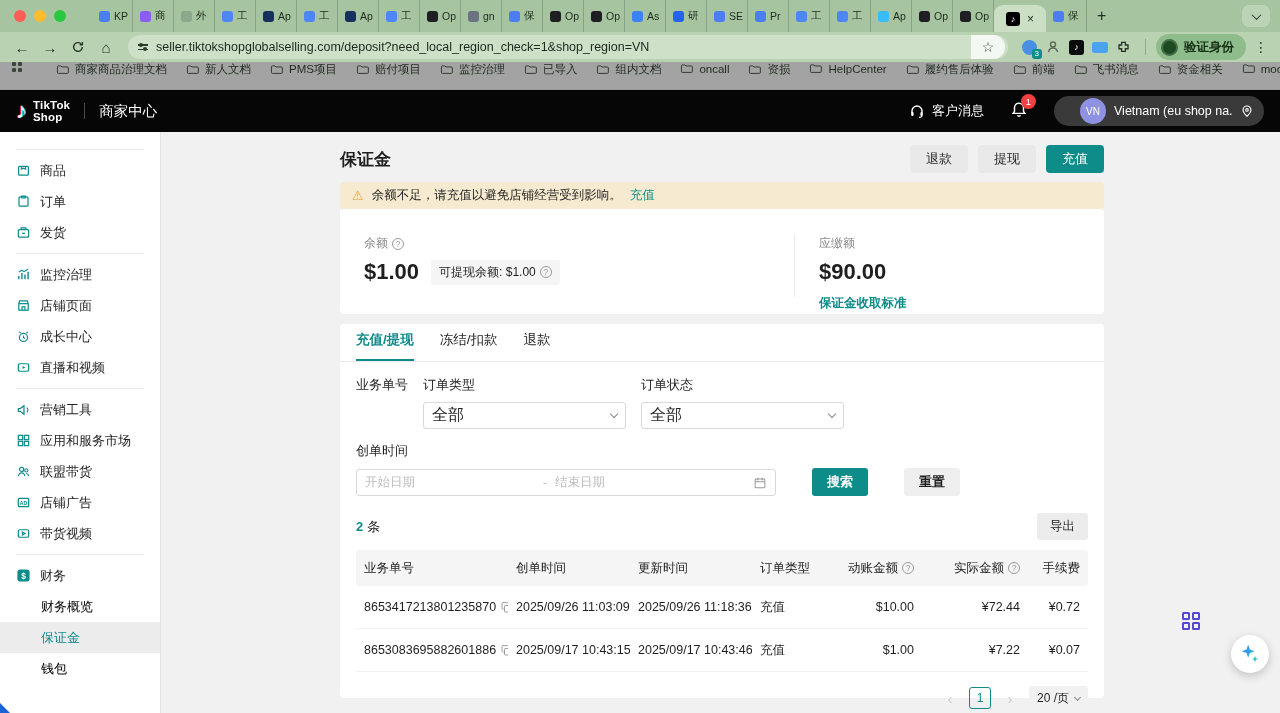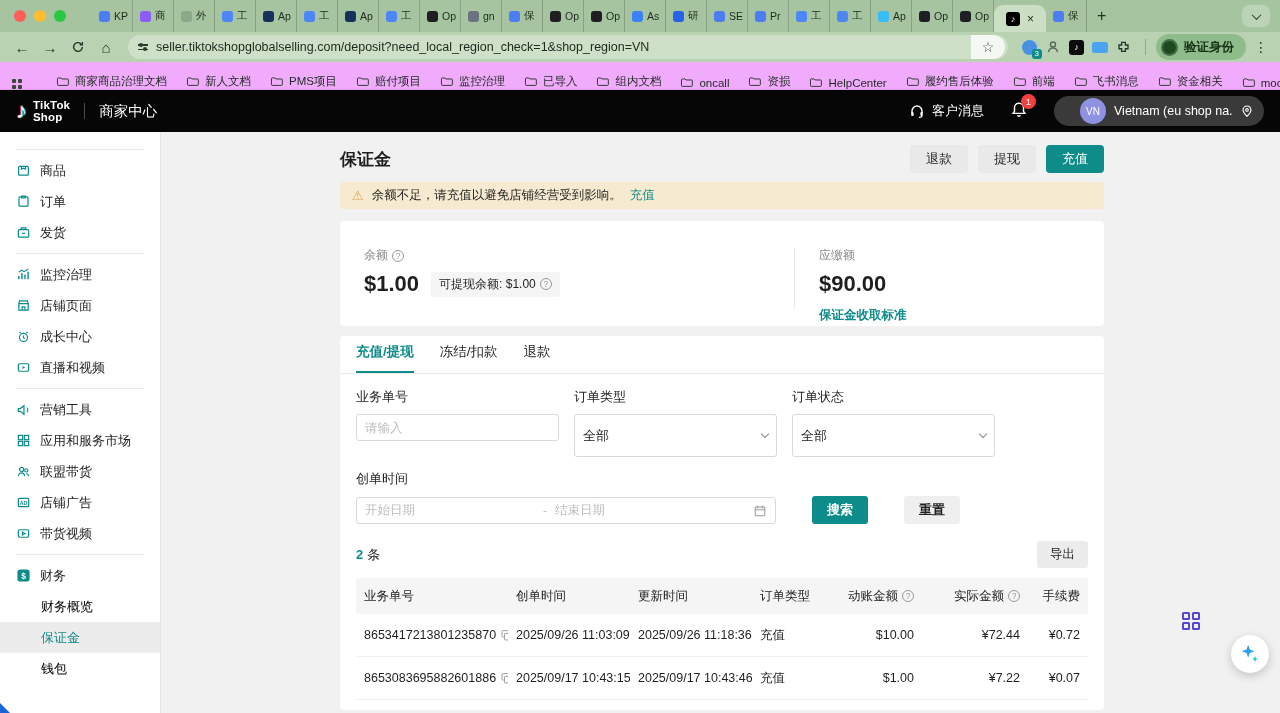--- a/index.html
+++ b/index.html
@@ -35,21 +35,21 @@
   .ext-globe { width:15px; height:15px; border-radius:50%; background:#4a90e2; position:relative; cursor:pointer; }
   .ext-badge { position:absolute; right:-5px; bottom:-4px; background:#0e8c8a; color:#fff; font-size:8px; padding:1px 3px; border-radius:3px; line-height:1; }
   .ext-tiktok { width:15px; height:15px; border-radius:3px; background:#0b0b0b; color:#fff; font-size:9px; display:flex; align-items:center; justify-content:center; cursor:pointer; }
   .ext-rect { width:16px; height:11px; border-radius:2.5px; background:#4aa3f0; cursor:pointer; }
   .tb-div { width:1px; height:16px; background:rgba(0,0,0,.2); margin:0 6px; }
   .profile-chip { height:26px; background:#8fbc8b; border-radius:13px; display:flex; align-items:center; gap:6px; padding:0 12px 0 5px; cursor:pointer; }
   .profile-ic { width:17px; height:17px; border-radius:50%; background:#1d4b21; border:2px solid #476e48; }
   .profile-label { font-size:12.5px; color:#15301５; color:#153015; font-weight:bold; }
   .kebab { font-size:14px; color:#273427; padding:0 4px; cursor:pointer; }
 
-  .bookmarks { height:28px; background:#f0abfc; display:flex; align-items:flex-end; padding:0 12px; gap:19px; border-bottom:1px solid rgba(0,0,0,.08); }
+  .bookmarks { height:28px; background:#a3a3a3; display:flex; align-items:flex-start; padding:0 12px; gap:19px; border-bottom:1px solid rgba(0,0,0,.08); }
   .apps-ic { display:grid; grid-template-columns:4px 4px; grid-gap:2px; cursor:pointer; }
   .apps-ic i { width:4px; height:4px; background:#3a463a; border-radius:1px; }
   .bm-div { width:1px; height:15px; background:#7fa07c; margin-right:-4px; }
   .bm { display:flex; align-items:center; gap:6px; cursor:pointer; white-space:nowrap; }
   .bm span { font-size:11.5px; color:#1e2a1e; }
 
   
   .app-header { height:42px; background:#060606; display:flex; align-items:center; padding:0 16px; }
   .logo { display:flex; align-items:center; gap:6px; }
   .logo-note { color:#fff; font-size:22px; text-shadow:1px 0 #25f4ee,-1px 0 #fe2c55; }
@@ -79,21 +79,21 @@
   .page-title { font-size:17px; font-weight:bold; }
   .title-btns { margin-left:auto; display:flex; gap:10px; }
   .btn { height:28px; padding:0 16px; border-radius:4px; background:#e9e9e9; font-size:13px; display:flex; align-items:center; cursor:pointer; }
   .btn.primary { background:#0e8c8a; color:#fff; }
 
   .alert { margin-top:9px; background:#f6ead0; border-radius:4px; height:27px; display:flex; align-items:center; padding:0 12px; gap:8px; font-size:12.5px; }
   .warn-ic { color:#e8a23d; font-size:13px; }
   .link { color:#0e8c8a; cursor:pointer; }
 
   .card { background:#fff; border-radius:4px; }
-  .balance-card { margin-top:12px; height:105px; display:flex; padding:26px 24px 0 24px; }
+  .balance-card { margin-top:0; height:105px; display:flex; padding:26px 24px 0 24px; }
   .bal-left { width:430px; }
   .lbl-gray { color:#8a8a8a; font-size:12px; display:flex; align-items:center; gap:4px; }
   .info-ic { width:12px; height:12px; border:1px solid #9a9a9a; border-radius:50%; color:#9a9a9a; font-size:8.5px; display:inline-flex; align-items:center; justify-content:center; }
   .info-ic::after { content:"?"; }
   .bal-row { display:flex; align-items:center; gap:12px; margin-top:7px; }
   .big-amt { font-size:22px; font-weight:bold; }
   .chip { background:#f5f5f5; border-radius:3px; font-size:12px; padding:4px 8px; display:flex; align-items:center; gap:4px; }
   .bal-divider { width:1px; background:#ebebeb; height:62px; margin-right:24px; }
   .std-link { margin-top:10px; font-size:12.5px; font-weight:bold; }
 
@@ -101,21 +101,21 @@
   .tabs-row { display:flex; gap:26px; padding:0 16px; border-bottom:1px solid #ebebeb; height:38px; align-items:flex-end; }
   .tab { padding-bottom:10px; font-size:13.5px; cursor:pointer; border-bottom:2px solid transparent; }
   .tab.active { color:#0e8c8a; font-weight:bold; border-bottom-color:#0e8c8a; }
 
   .filters { padding:14px 16px 0 16px; }
   .f-row { display:flex; gap:15px; }
   .f-col { display:flex; flex-direction:column; gap:8px; }
   .f-label { font-size:13px; }
   .f-input { width:203px; height:27px; border:1px solid #d9d9d9; border-radius:3px; padding:0 8px; font-size:12.5px; background:#fff; color:#1f1f1f; font-family:inherit; }
   .f-input::placeholder { color:#bdbdbd; }
-  .f-select { width:203px; height:43px; border:1px solid #d9d9d9; border-radius:3px; padding:0 8px; display:flex; align-items:center; font-size:13px; cursor:pointer; background:#fff; }
+  .f-select { width:203px; height:27px; border:1px solid #d9d9d9; border-radius:3px; padding:0 8px; display:flex; align-items:center; font-size:16px; cursor:pointer; background:#fff; }
   .f-select .chev { margin-left:auto; width:6px; height:6px; border-right:1.3px solid #8a8a8a; border-bottom:1.3px solid #8a8a8a; transform:rotate(45deg); margin-top:-3px; }
   .date-row { display:flex; align-items:flex-end; gap:36px; margin-top:13px; }
   .date-range { width:420px; height:27px; border:1px solid #d9d9d9; border-radius:3px; display:flex; align-items:center; padding:0 8px; gap:8px; background:#fff; cursor:text; }
   .ph { color:#bdbdbd; font-size:12.5px; }
   .date-sep { color:#bdbdbd; font-size:12px; }
   .cal-ic { margin-left:auto; }
   .btn-sm { height:28px; padding:0 15px; border-radius:3px; font-size:13px; font-weight:bold; display:flex; align-items:center; cursor:pointer; }
   .btn-search { background:#0e8c8a; color:#fff; }
   .btn-reset { background:#efefef; }
 
@@ -632,21 +632,20 @@
         <div class="tabs-row">
           <span class="tab active">充值/提现</span>
           <span class="tab">冻结/扣款</span>
           <span class="tab">退款</span>
         </div>
 
         <div class="filters">
           <div class="f-row">
             <div class="f-col">
               <span class="f-label">业务单号</span>
-              <input class="f-input" placeholder="请输入" style="">
             </div>
             <div class="f-col">
               <span class="f-label">订单类型</span>
               <div class="f-select">
                   <span>全部</span>
                   <span class="chev"></span>
                 </div>
             </div>
             <div class="f-col">
               <span class="f-label">订单状态</span>

